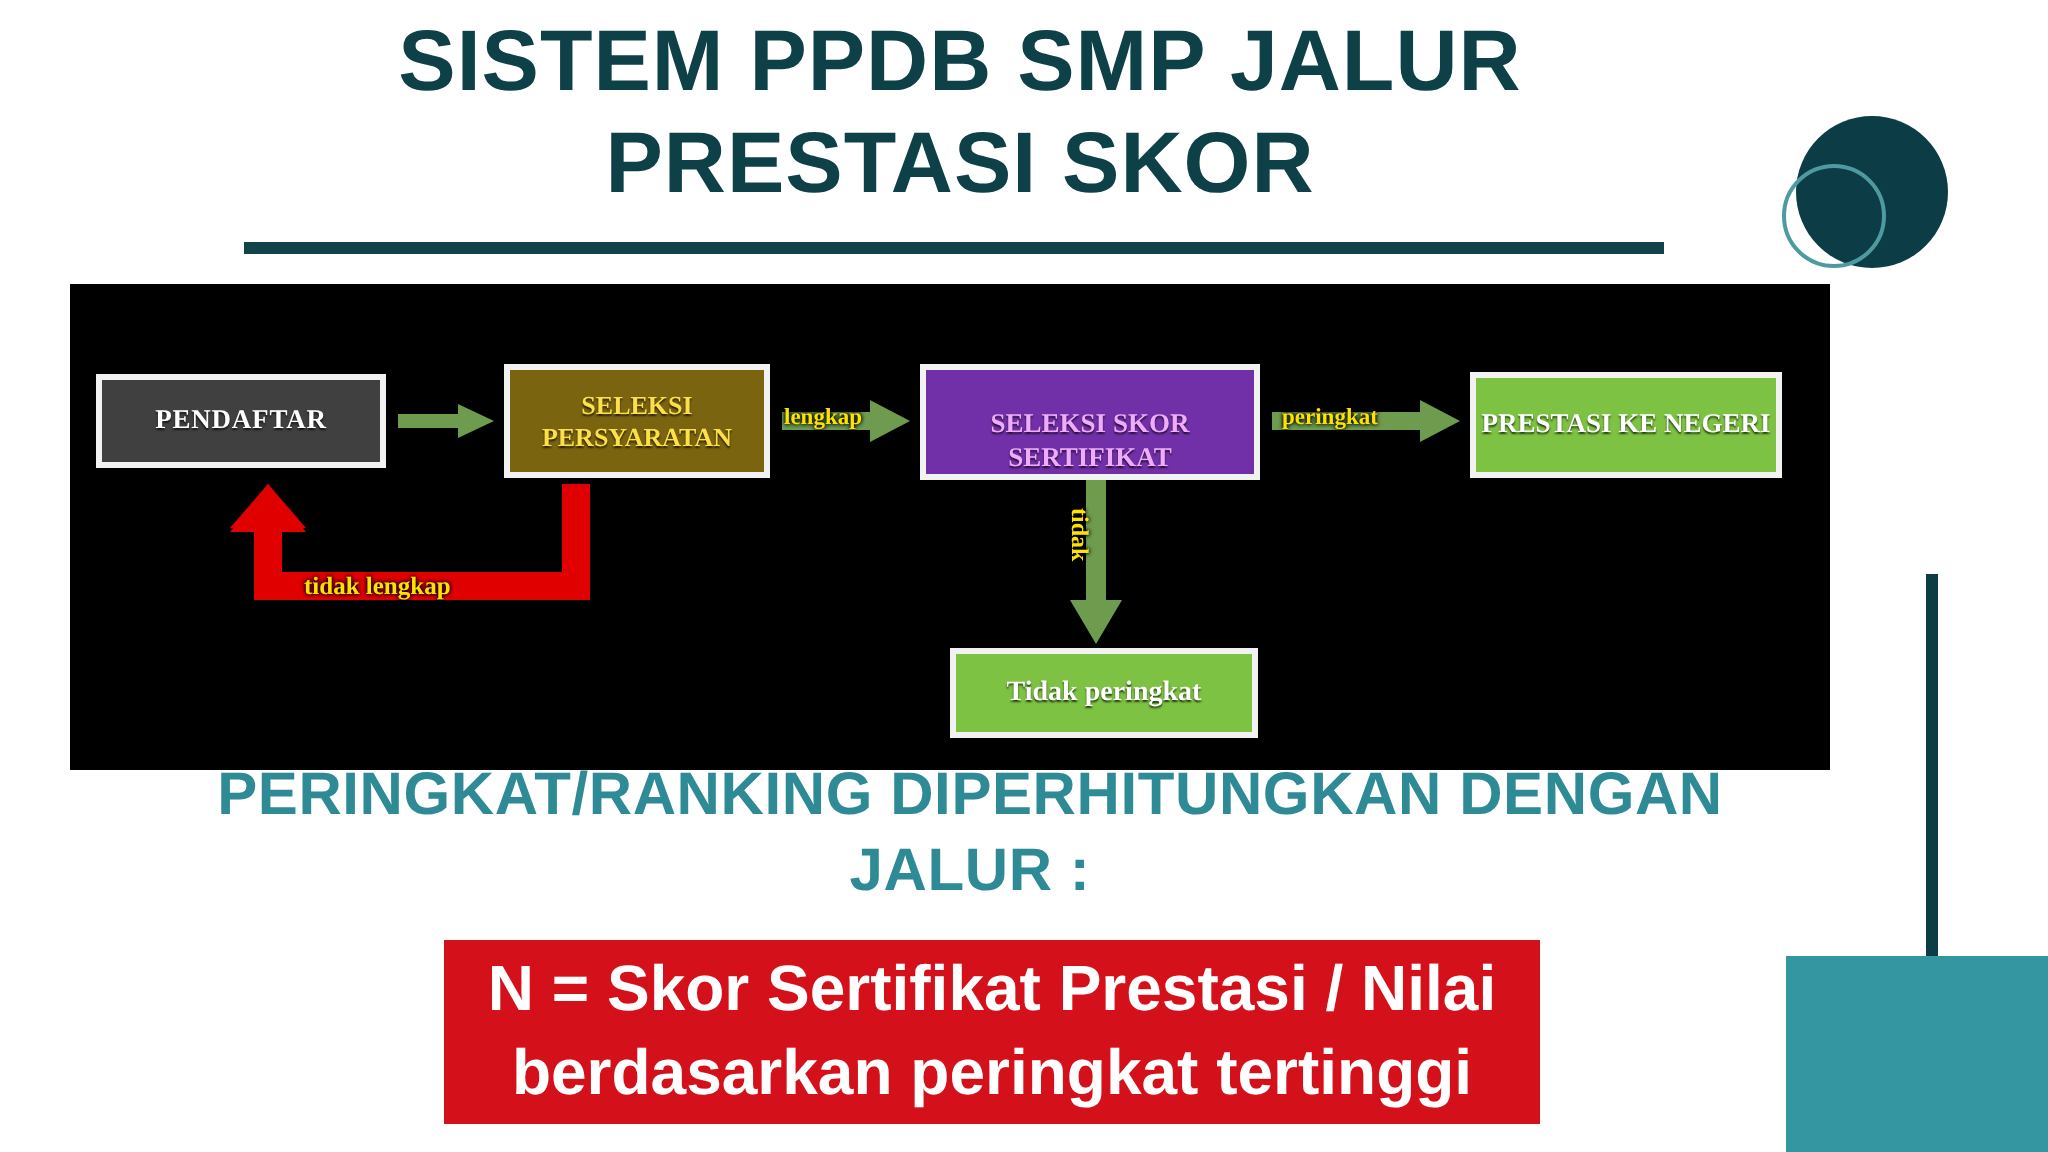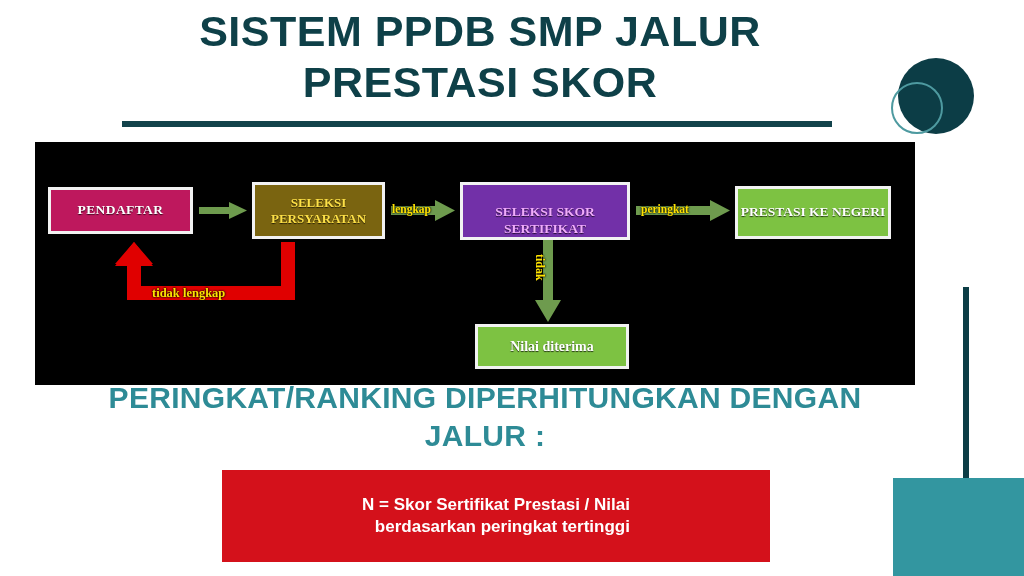--- a/index.html
+++ b/index.html
@@ -58,21 +58,21 @@
     display:flex;align-items:center;justify-content:center;
     text-align:center;
     color:#ffffff;
     font-family:"Liberation Serif", serif;
     font-weight:bold;
     line-height:1.22;
     text-shadow:0 1px 1px rgba(0,0,0,.7);
   }
   .n-pendaftar{
     left:13px;top:45px;width:145px;height:47px;
-    background:#be185d;font-size:13.5px;letter-spacing:.4px;
+    background:#404040;font-size:13.5px;letter-spacing:.4px;
   }
   .n-seleksi-syarat{
     left:217px;top:40px;width:133px;height:57px;
     background:#7A6410;font-size:13px;color:#fde047;
   }
   .n-seleksi-skor{
     left:425px;top:40px;width:170px;height:58px;
     background:#7230A8;font-size:13.5px;color:#f0abfc;align-items:flex-end;
   }
   .n-diterima-negeri{
@@ -129,24 +129,24 @@
     color:#2E8B96;
     font-weight:bold;
     font-size:30px;
     line-height:1.28;
     letter-spacing:.3px;
   }
   .formula{
     position:absolute;left:222px;top:470px;width:548px;height:92px;
     background:#D4111B;
     display:flex;align-items:center;justify-content:center;
-    text-align:right;
+    text-align:center;
     color:#ffffff;
     font-weight:bold;
-    font-size:17px;
+    font-size:32px;
     line-height:1.3;
     padding:16px 14px;
     box-sizing:border-box;
   }
 </style>
 </head>
 <body>
 
 <div id="slide">
 
@@ -173,21 +173,21 @@
 
     <div class="node n-seleksi-skor">
       <span>SELEKSI SKOR SERTIFIKAT</span>
     </div>
 
     <div class="node n-diterima-negeri">
       <span>PRESTASI KE NEGERI</span>
     </div>
 
     <div class="node n-tidak-diterima">
-      <span>Nilai diterima</span>
+      <span>Tidak peringkat</span>
     </div>
 
     <svg class="arrow-green-1" viewBox="0 0 48 17">
       <polygon points="0,5 30,5 30,0 48,8.5 30,17 30,12 0,12" fill="#6E9B4E"></polygon>
     </svg>
 
     <svg class="arrow-green-2" viewBox="0 0 64 21">
       <polygon points="0,6 44,6 44,0 64,10.5 44,21 44,15 0,15" fill="#6E9B4E"></polygon>
     </svg>
 

